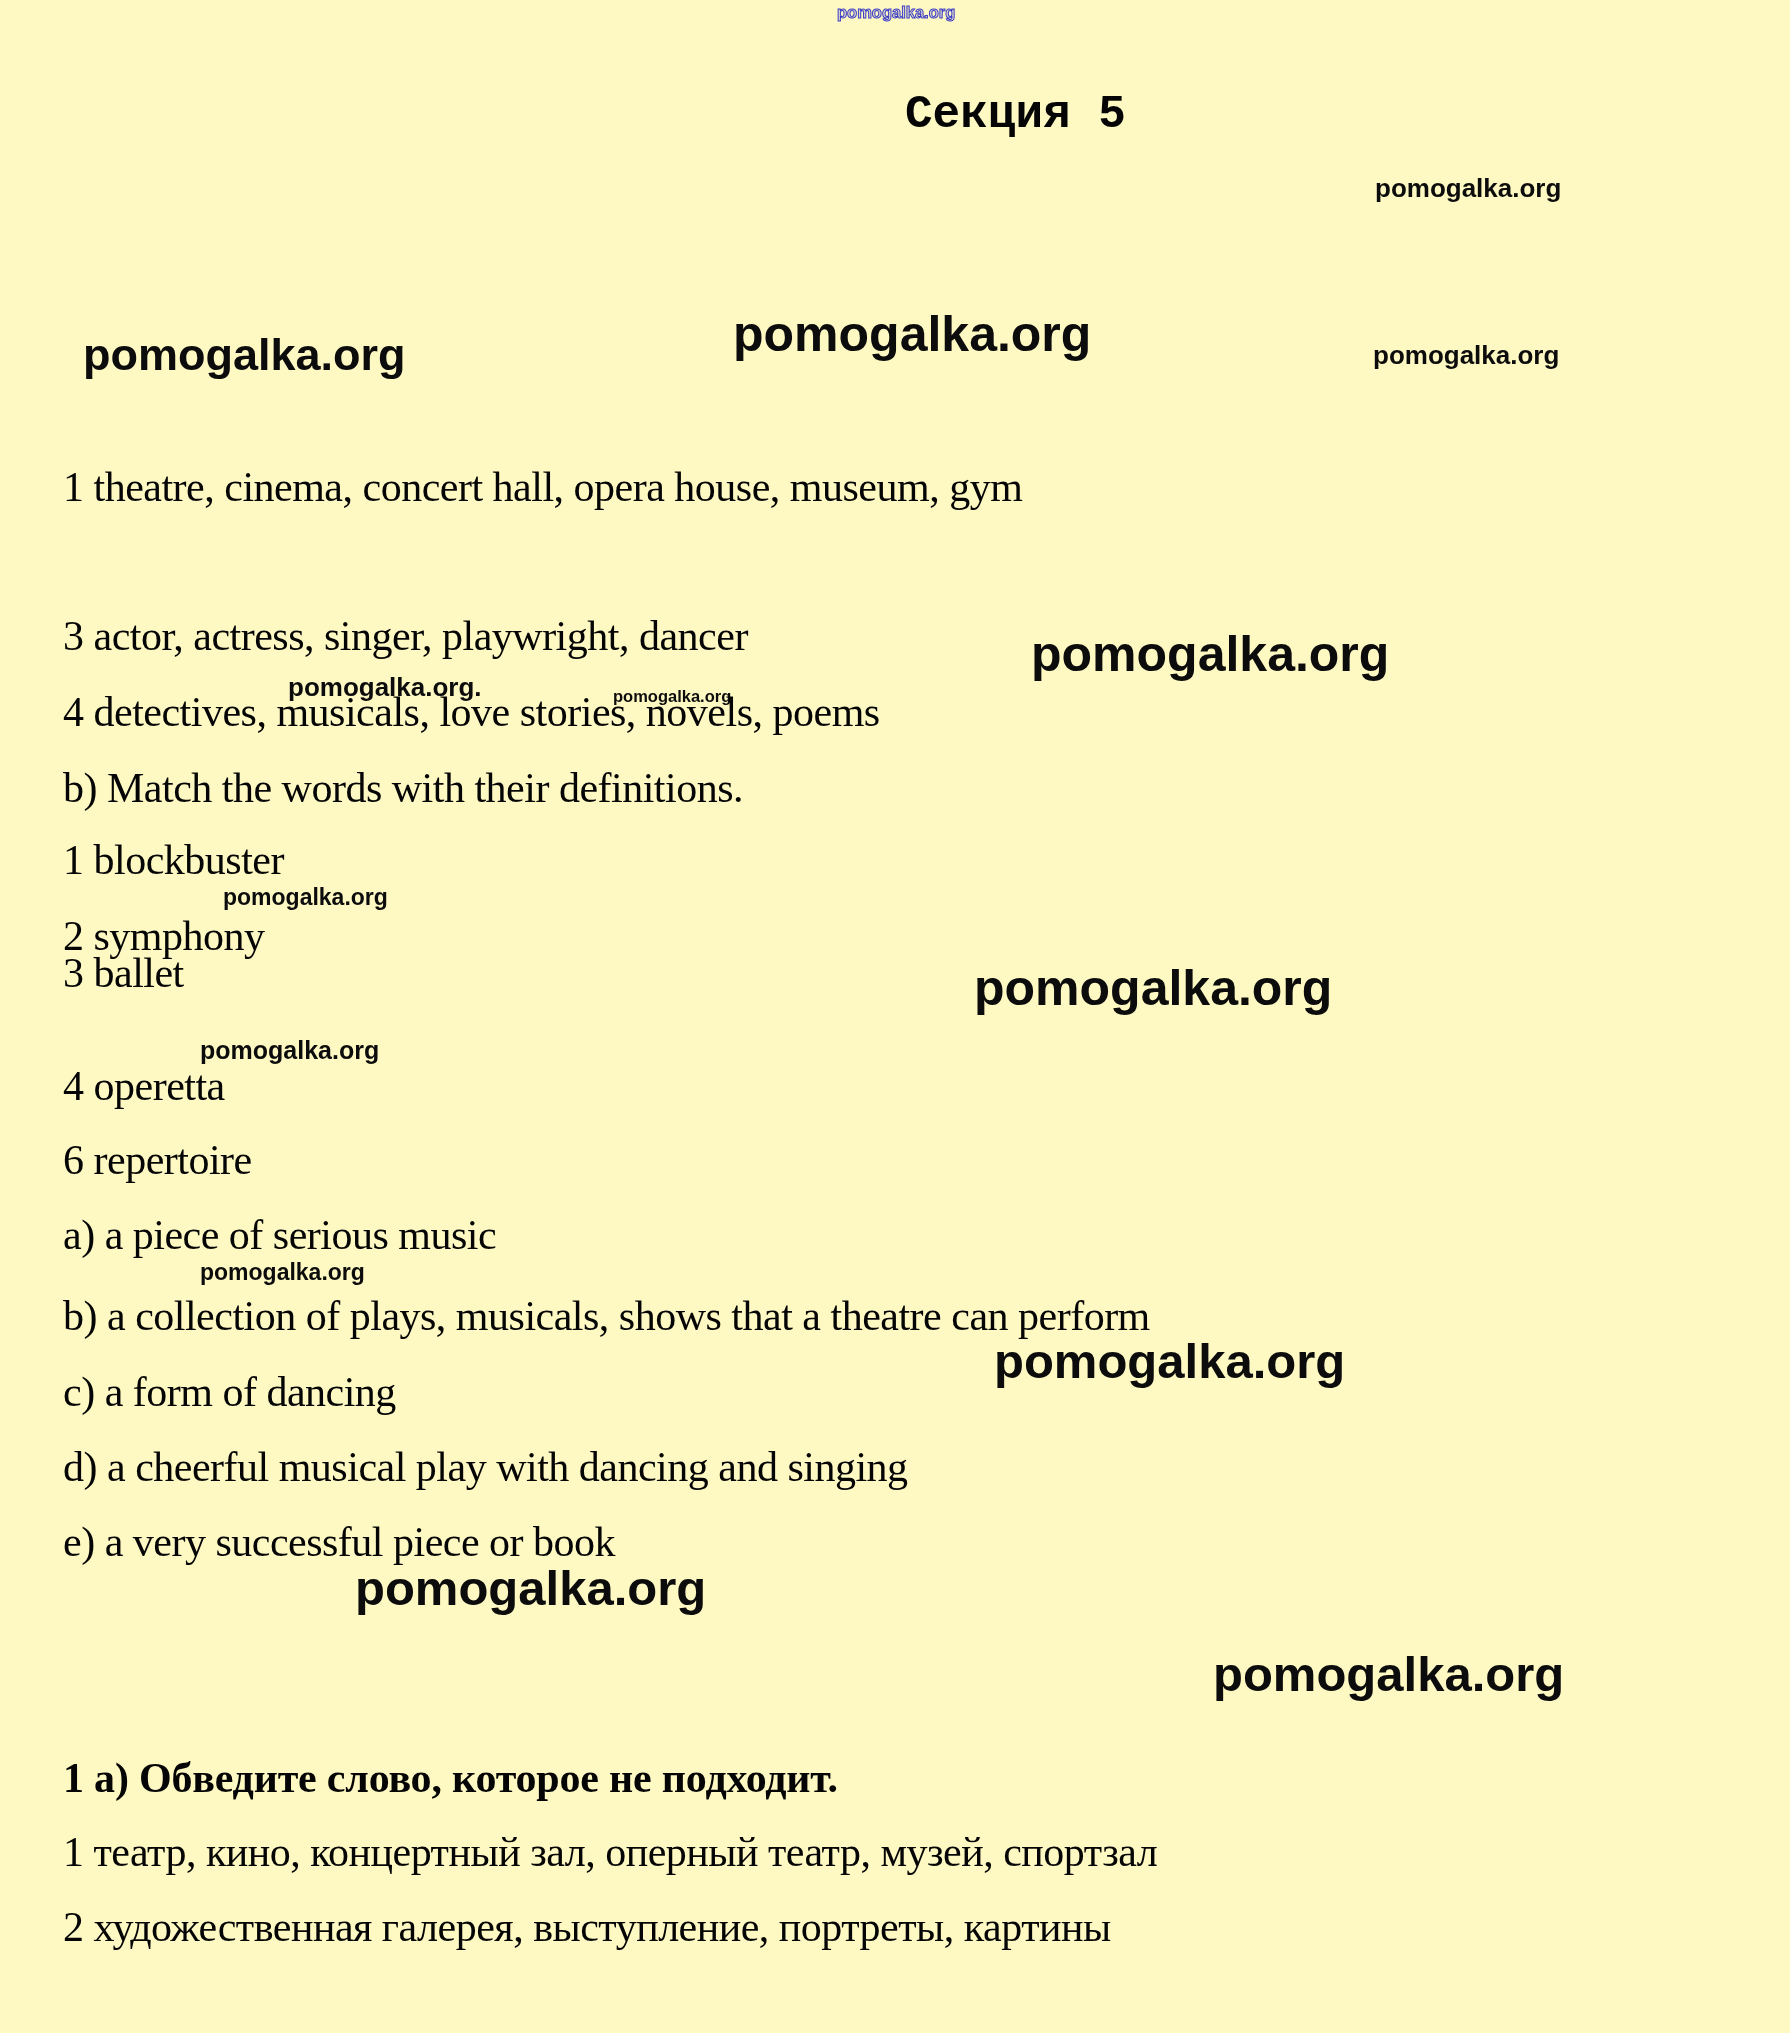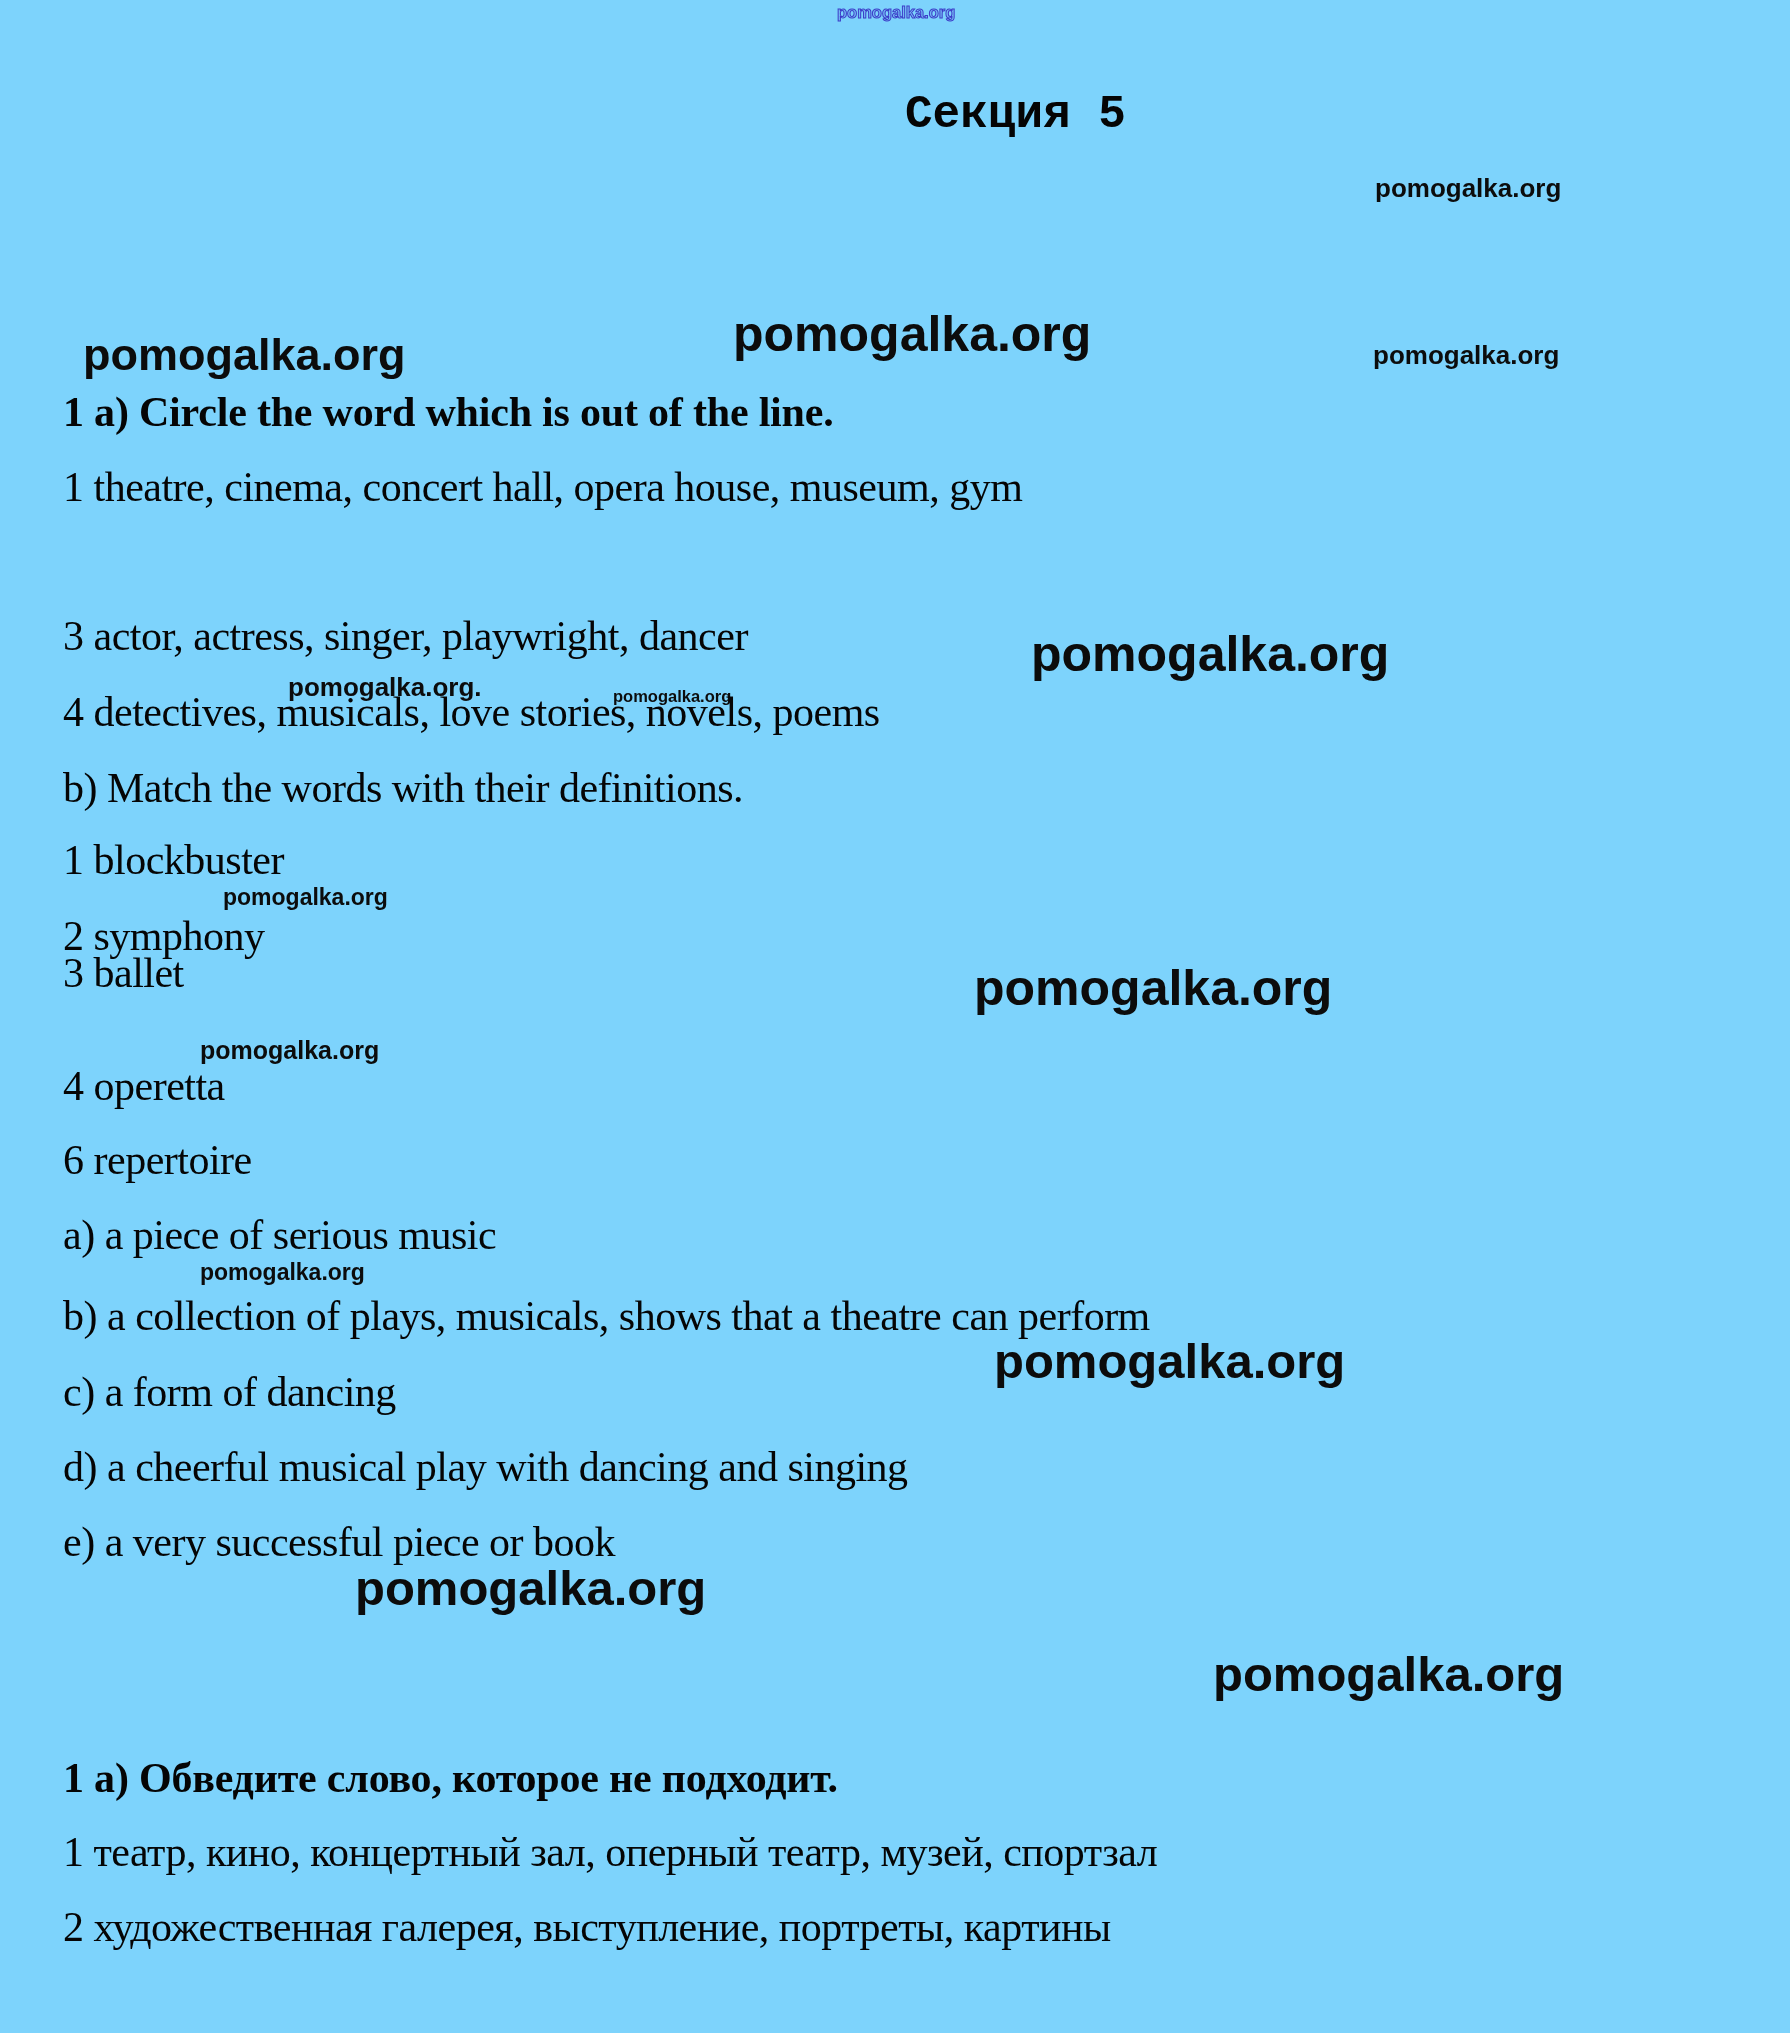--- a/index.html
+++ b/index.html
@@ -4,21 +4,21 @@
 <style>
   html, body {
     margin: 0;
     padding: 0;
     background: #ffffff;
   }
   #canvas {
     position: relative;
     width: 1790px;
     height: 2034px;
-    background: #7dd3fc;
+    background: #fef9c3;
     overflow: hidden;
   }
   
   .line {
     position: absolute;
     left: 63px;
     font-family: "Liberation Serif", "DejaVu Serif", serif;
     font-size: 42px;
     line-height: 1.1;
     color: #050505;
@@ -105,21 +105,20 @@
   <div class="wm wm-blockbuster-sm">pomogalka.org</div>
   <div class="wm wm-ballet-big">pomogalka.org</div>
   <div class="wm wm-ballet-sm">pomogalka.org</div>
   <div class="wm wm-apiece-sm">pomogalka.org</div>
   <div class="wm wm-collection-big">pomogalka.org</div>
   <div class="wm wm-below-e-big">pomogalka.org</div>
   <div class="wm wm-right-low-big">pomogalka.org</div>
 
   <div class="doc-title">Секция 5</div>
 
-  <div class="line bold l-head-en">1 a) Circle the word which is out of the line.</div>
   <div class="line l-en-0">1 theatre, cinema, concert hall, opera house, museum, gym</div>
   <div class="line l-en-2">3 actor, actress, singer, playwright, dancer</div>
   <div class="line l-en-3">4 detectives, musicals, love stories, novels, poems</div>
 
   <div class="line l-head-b">b) Match the words with their definitions.</div>
   <div class="line l-term-0">1 blockbuster</div>
   <div class="line l-term-1">2 symphony</div>
   <div class="line l-term-2">3 ballet</div>
   <div class="line l-term-3">4 operetta</div>
   <div class="line l-term-4">6 repertoire</div>

